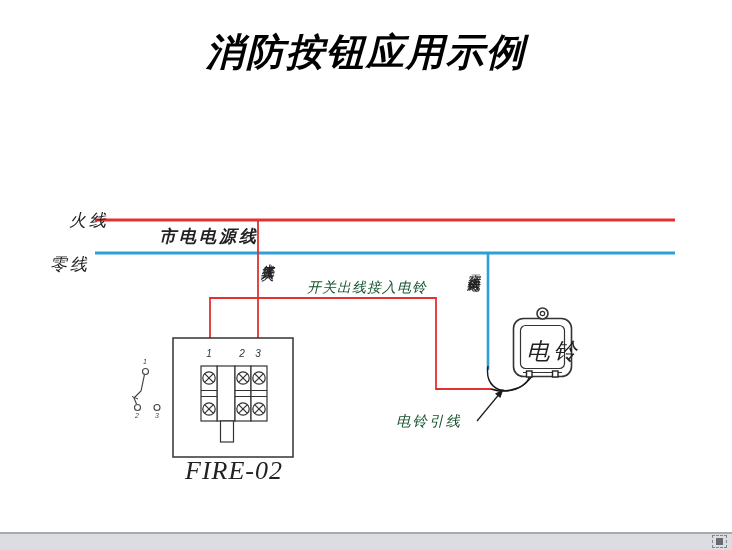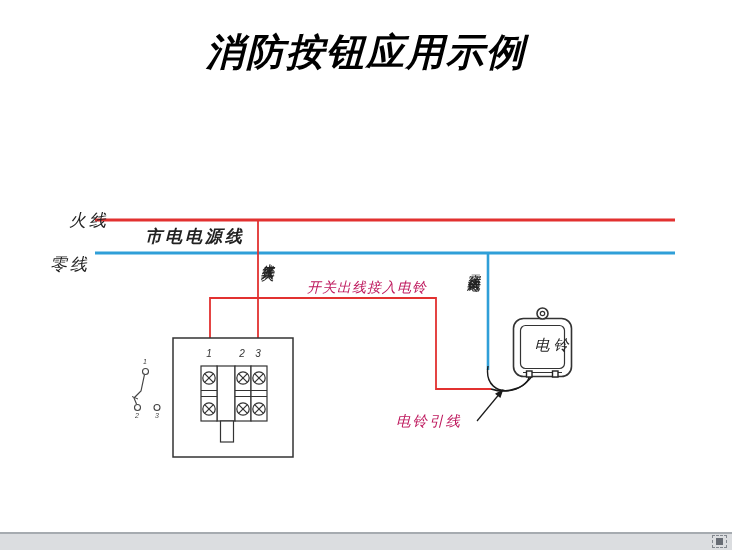--- a/index.html
+++ b/index.html
@@ -5,24 +5,24 @@
   html,body{margin:0;padding:0;background:#fff;}
   .page{position:relative;width:732px;height:550px;background:#ffffff;overflow:hidden;
         font-family:"Liberation Serif", serif;color:#1a1a1a;font-style:italic;}
   .abs{position:absolute;white-space:nowrap;}
   .title{top:27px;left:0;width:732px;text-align:center;
          font-family:"Liberation Sans", sans-serif;font-weight:bold;
          font-size:38px;letter-spacing:2px;color:#000;}
   .section-heading{top:135px;left:10px;font-size:30px;letter-spacing:1px;color:#222;}
   .wire-label{font-size:17px;letter-spacing:3px;color:#222;}
   .mains-label{font-weight:600;}
-  .small-label{font-size:14px;letter-spacing:1px;color:#be185d;}
+  .small-label{font-size:14px;letter-spacing:1px;color:#14532d;}
   .vtext{writing-mode:vertical-rl;text-orientation:upright;font-size:13px;
          letter-spacing:1px;color:#222;line-height:15px;}
-  .bell-text{width:81px;text-align:center;font-size:15px;letter-spacing:4px;color:#222;}
+  .bell-text{width:81px;text-align:center;font-size:23px;letter-spacing:4px;color:#222;}
   .device-text{width:132px;text-align:center;font-size:26px;letter-spacing:1px;color:#222;}
   .tnum{width:12px;text-align:center;font-size:10px;color:#333;
         font-family:"Liberation Sans", sans-serif;}
   .snum{width:8px;text-align:center;font-size:7px;color:#444;
         font-family:"Liberation Sans", sans-serif;}
   svg{position:absolute;top:0;left:0;}
   .statusbar{position:absolute;left:0;bottom:0;width:732px;height:16px;
              background:#dbdde0;border-top:2px solid #a6abb0;}
   .sel-icon{position:absolute;right:5px;bottom:2px;width:13px;height:11px;
             border:1px dashed #83888f;display:flex;align-items:center;justify-content:center;}
@@ -100,26 +100,27 @@
       <circle cx="137.5" cy="407.5" r="3" fill="#fff" stroke="#444" stroke-width="1.1"></circle>
       <circle cx="157" cy="407.5" r="3" fill="#fff" stroke="#444" stroke-width="1.1"></circle>
     </g>
 
     <line x1="477" y1="421" x2="501" y2="392" stroke="#1a1a1a" stroke-width="1.2"></line>
     <polygon points="503.5,389 500.4,398.1 495,393.7" fill="#1a1a1a"></polygon>
   </svg>
 
   <div class="abs wire-label" style="left:50px;top:209px;margin-left:19px;">火线</div>
   <div class="abs wire-label" style="left:50px;top:253px;">零线</div>
-  <div class="abs wire-label mains-label" style="left:145px;top:225px;">市电电源线</div>
+  <div class="abs wire-label mains-label" style="left:159px;top:225px;">市电电源线</div>
   <div class="abs vtext" style="left:260px;top:253px;">火线接入开关</div>
   <div class="abs small-label" style="left:307px;top:279px;">开关出线接入电铃</div>
   <div class="abs vtext" style="left:466px;top:264px;">零线接入电铃</div>
   <div class="abs bell-text" style="left:513px;top:336px;">电铃</div>
   <div class="abs small-label" style="left:396px;top:412px;font-size:14.5px;letter-spacing:2px;">电铃引线</div>
+  <div class="abs device-text" style="left:168px;top:456px;">FIRE-02</div>
 
   <div class="abs tnum" style="left:203px;top:348px;">1</div>
   <div class="abs tnum" style="left:236px;top:348px;">2</div>
   <div class="abs tnum" style="left:252px;top:348px;">3</div>
 
   <div class="abs snum" style="left:141px;top:358px;">1</div>
   <div class="abs snum" style="left:133px;top:412px;">2</div>
   <div class="abs snum" style="left:153px;top:412px;">3</div>
 
   <div class="statusbar">

